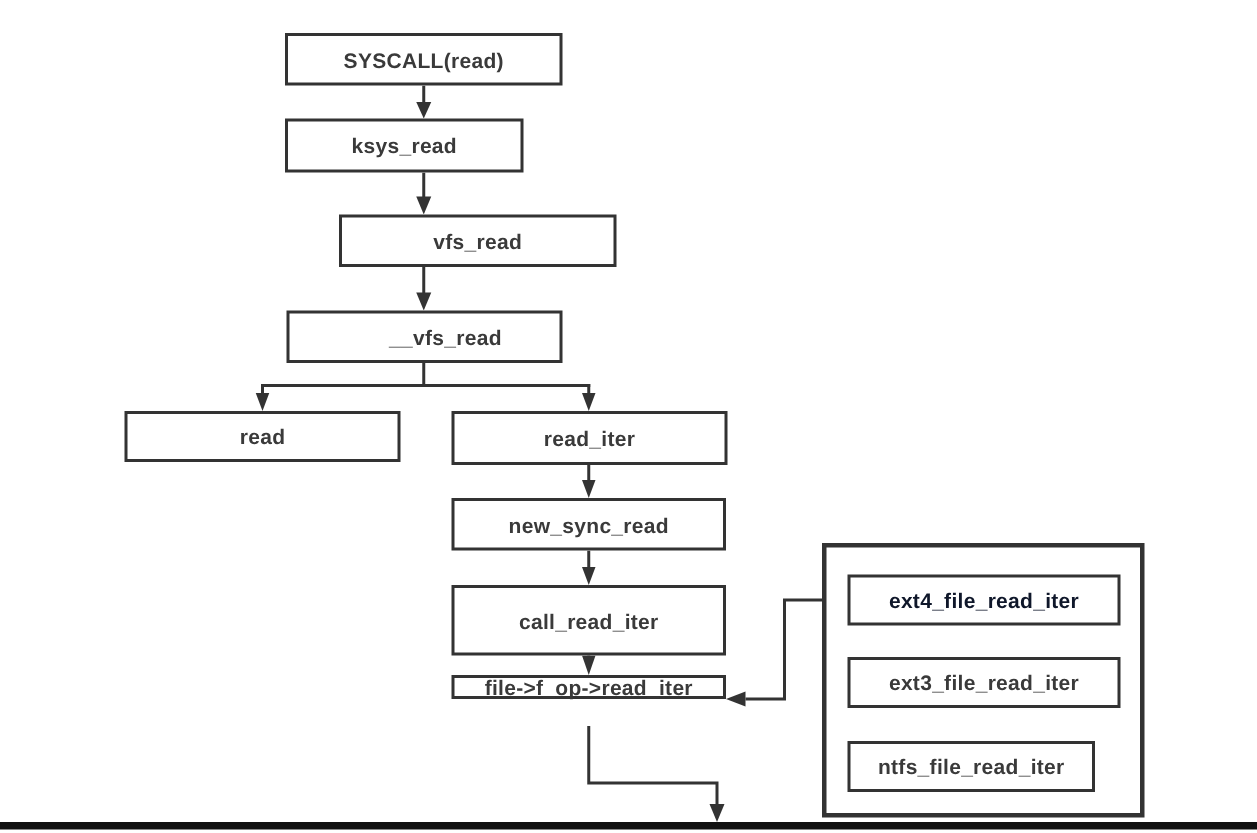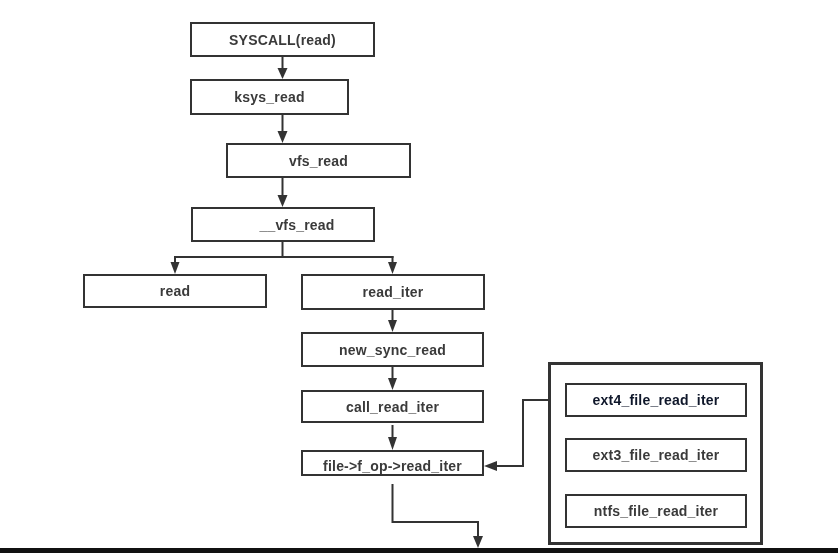--- a/index.html
+++ b/index.html
@@ -122,35 +122,35 @@
   </div>
 
   <div class="node" style="left:301px; top:274px; width:184px; height:36px;">
     <span>read_iter</span>
   </div>
 
   <div class="node" style="left:301px; top:332px; width:183px; height:35px;">
     <span>new_sync_read</span>
   </div>
 
-  <div class="node" style="left:301px; top:390px; width:183px; height:33px;">
+  <div class="node" style="left:301px; top:390px; width:183px; height:47px;">
     <span>call_read_iter</span>
   </div>
 
-  <div class="node" style="left:301px; top:450px; width:183px; height:26px;align-items:flex-end;">
+  <div class="node" style="left:301px; top:450px; width:183px; height:16px;">
     <span>file-&gt;f_op-&gt;read_iter</span>
   </div>
 
   <div class="node" style="left:565px; top:383px; width:182px; height:34px;">
     <span style="color: #0f172a;">ext4_file_read_iter</span>
   </div>
 
   <div class="node" style="left:565px; top:438px; width:182px; height:34px;">
     <span>ext3_file_read_iter</span>
   </div>
 
-  <div class="node" style="left:565px; top:494px; width:182px; height:34px;">
+  <div class="node" style="left:565px; top:494px; width:165px; height:34px;">
     <span>ntfs_file_read_iter</span>
   </div>
 
   <div class="bottom-bar"></div>
 
 </div>
 
 </body></html>

